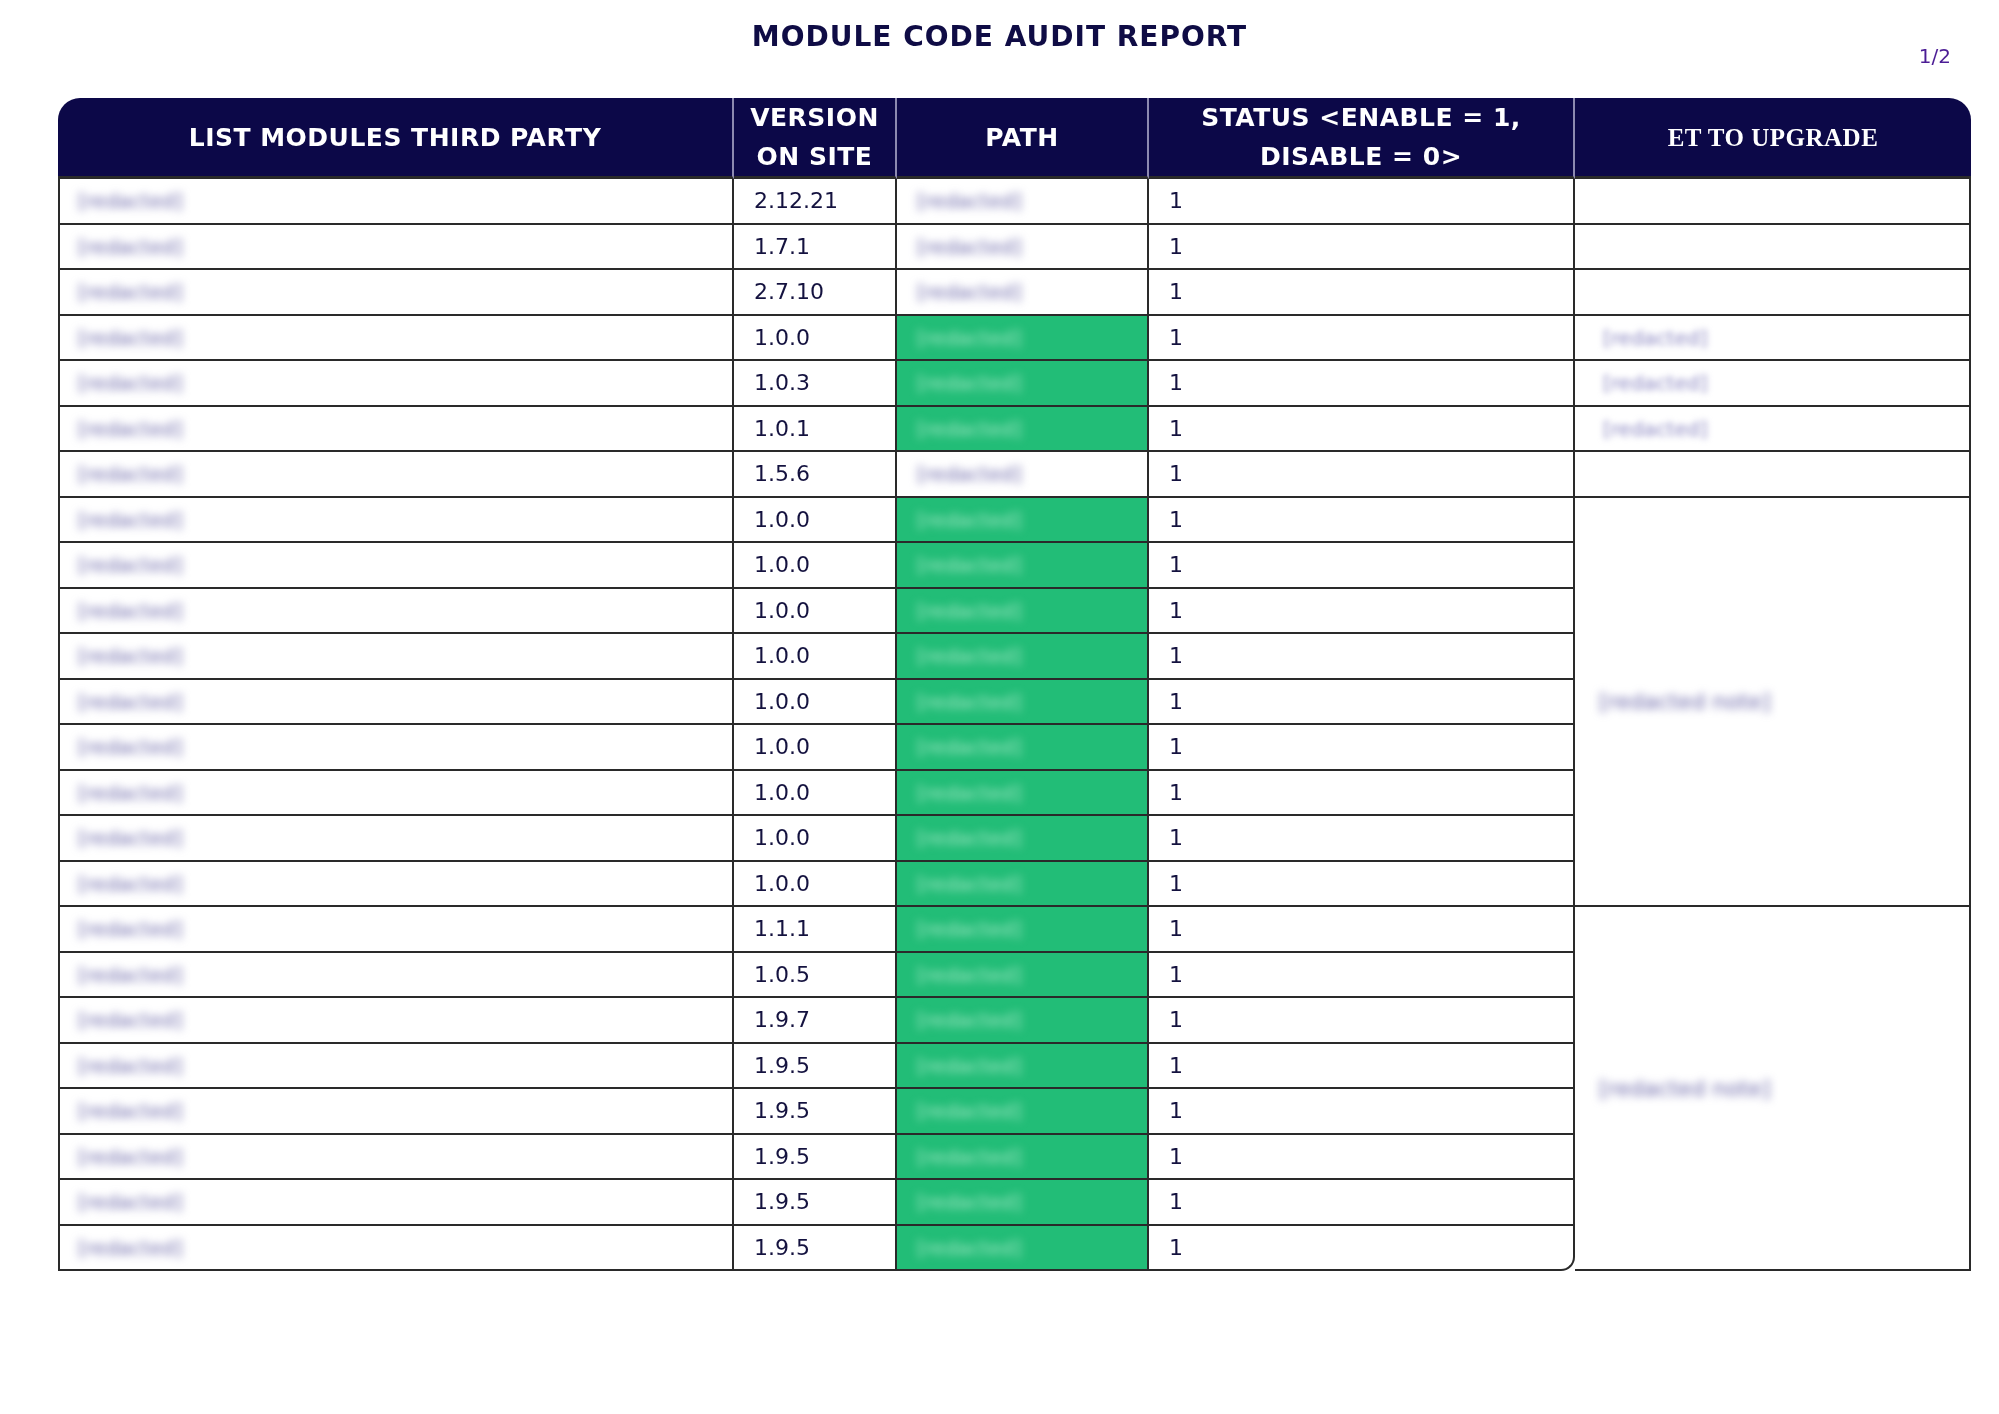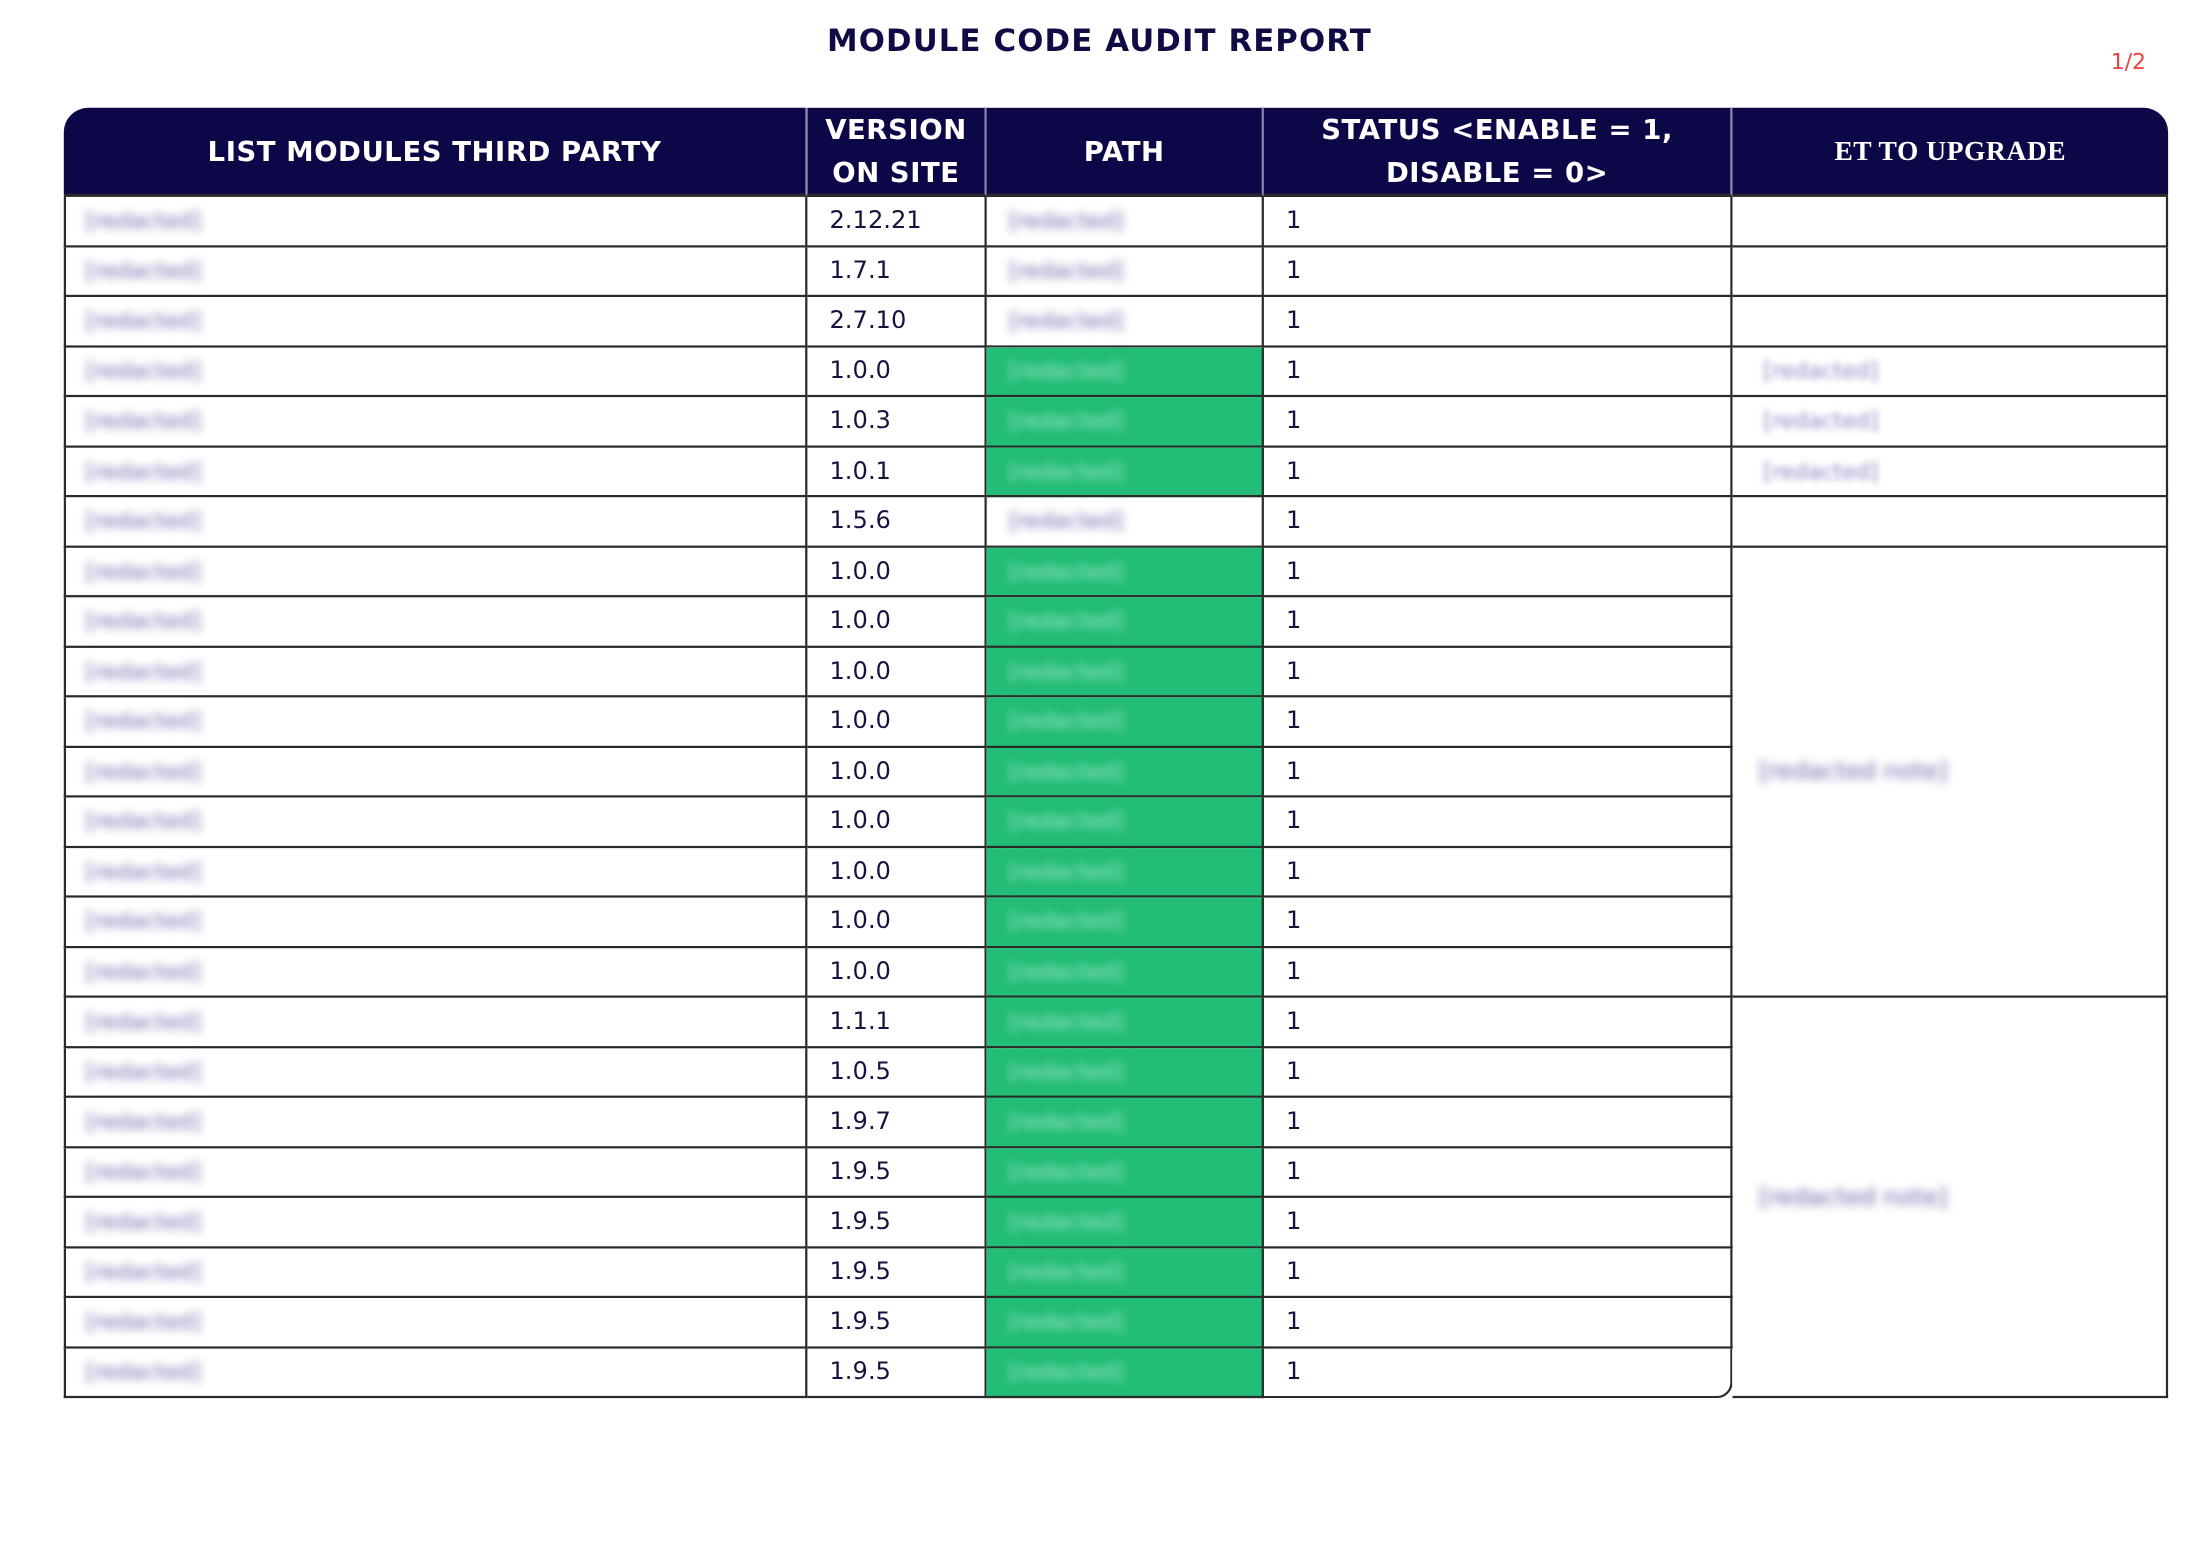--- a/index.html
+++ b/index.html
@@ -1,18 +1,18 @@
 <!DOCTYPE html>
 <html><head>
 <meta charset="utf-8">
 <style>
   html, body { margin:0; padding:0; background:#ffffff; }
   body { width:1999px; height:1414px; position:relative; font-family:"DejaVu Sans", sans-serif; color:#14123f; overflow:hidden; }
   .title { position:absolute; left:0; width:1999px; top:20px; text-align:center; font-weight:bold; font-size:28px; letter-spacing:1px; color:#0f0c45; }
-  .page-num { position:absolute; right:48px; top:44px; font-size:20px; color:#ef4444; }
+  .page-num { position:absolute; right:48px; top:44px; font-size:20px; color:#4c1d95; }
   .table-wrap { position:absolute; left:46px; top:98px; width:1913px; }
   table { border-collapse:separate; border-spacing:0; width:1913px; table-layout:fixed;margin-left:12px; }
   thead th { background:#0c0848; color:#ffffff; font-weight:bold; font-size:25px; letter-spacing:0.5px; line-height:39px; height:76px; text-align:center; padding:0 8px; border-right:2px solid #8d8ab0; border-bottom:3px solid #2a2a2a; }
   thead th:first-child { border-top-left-radius:22px; }
   thead th:last-child { border-top-right-radius:22px; border-right:none;font-family:Liberation Serif, serif; }
   tbody td { border-bottom:2px solid #2a2a2a; border-right:2px solid #2a2a2a; height:43.5px; font-size:22px; padding:0 0 0 20px; vertical-align:middle; position:relative; }
   tbody td:first-child { border-left:2px solid #2a2a2a; padding-left:14px; }
   tbody td.last { border-right:2px solid #2a2a2a; }
   tbody tr:last-child td:last-child { border-bottom-right-radius:14px; }
   .blur { filter:blur(4px); color:#6a66a8; font-size:20px; display:inline-block; }

